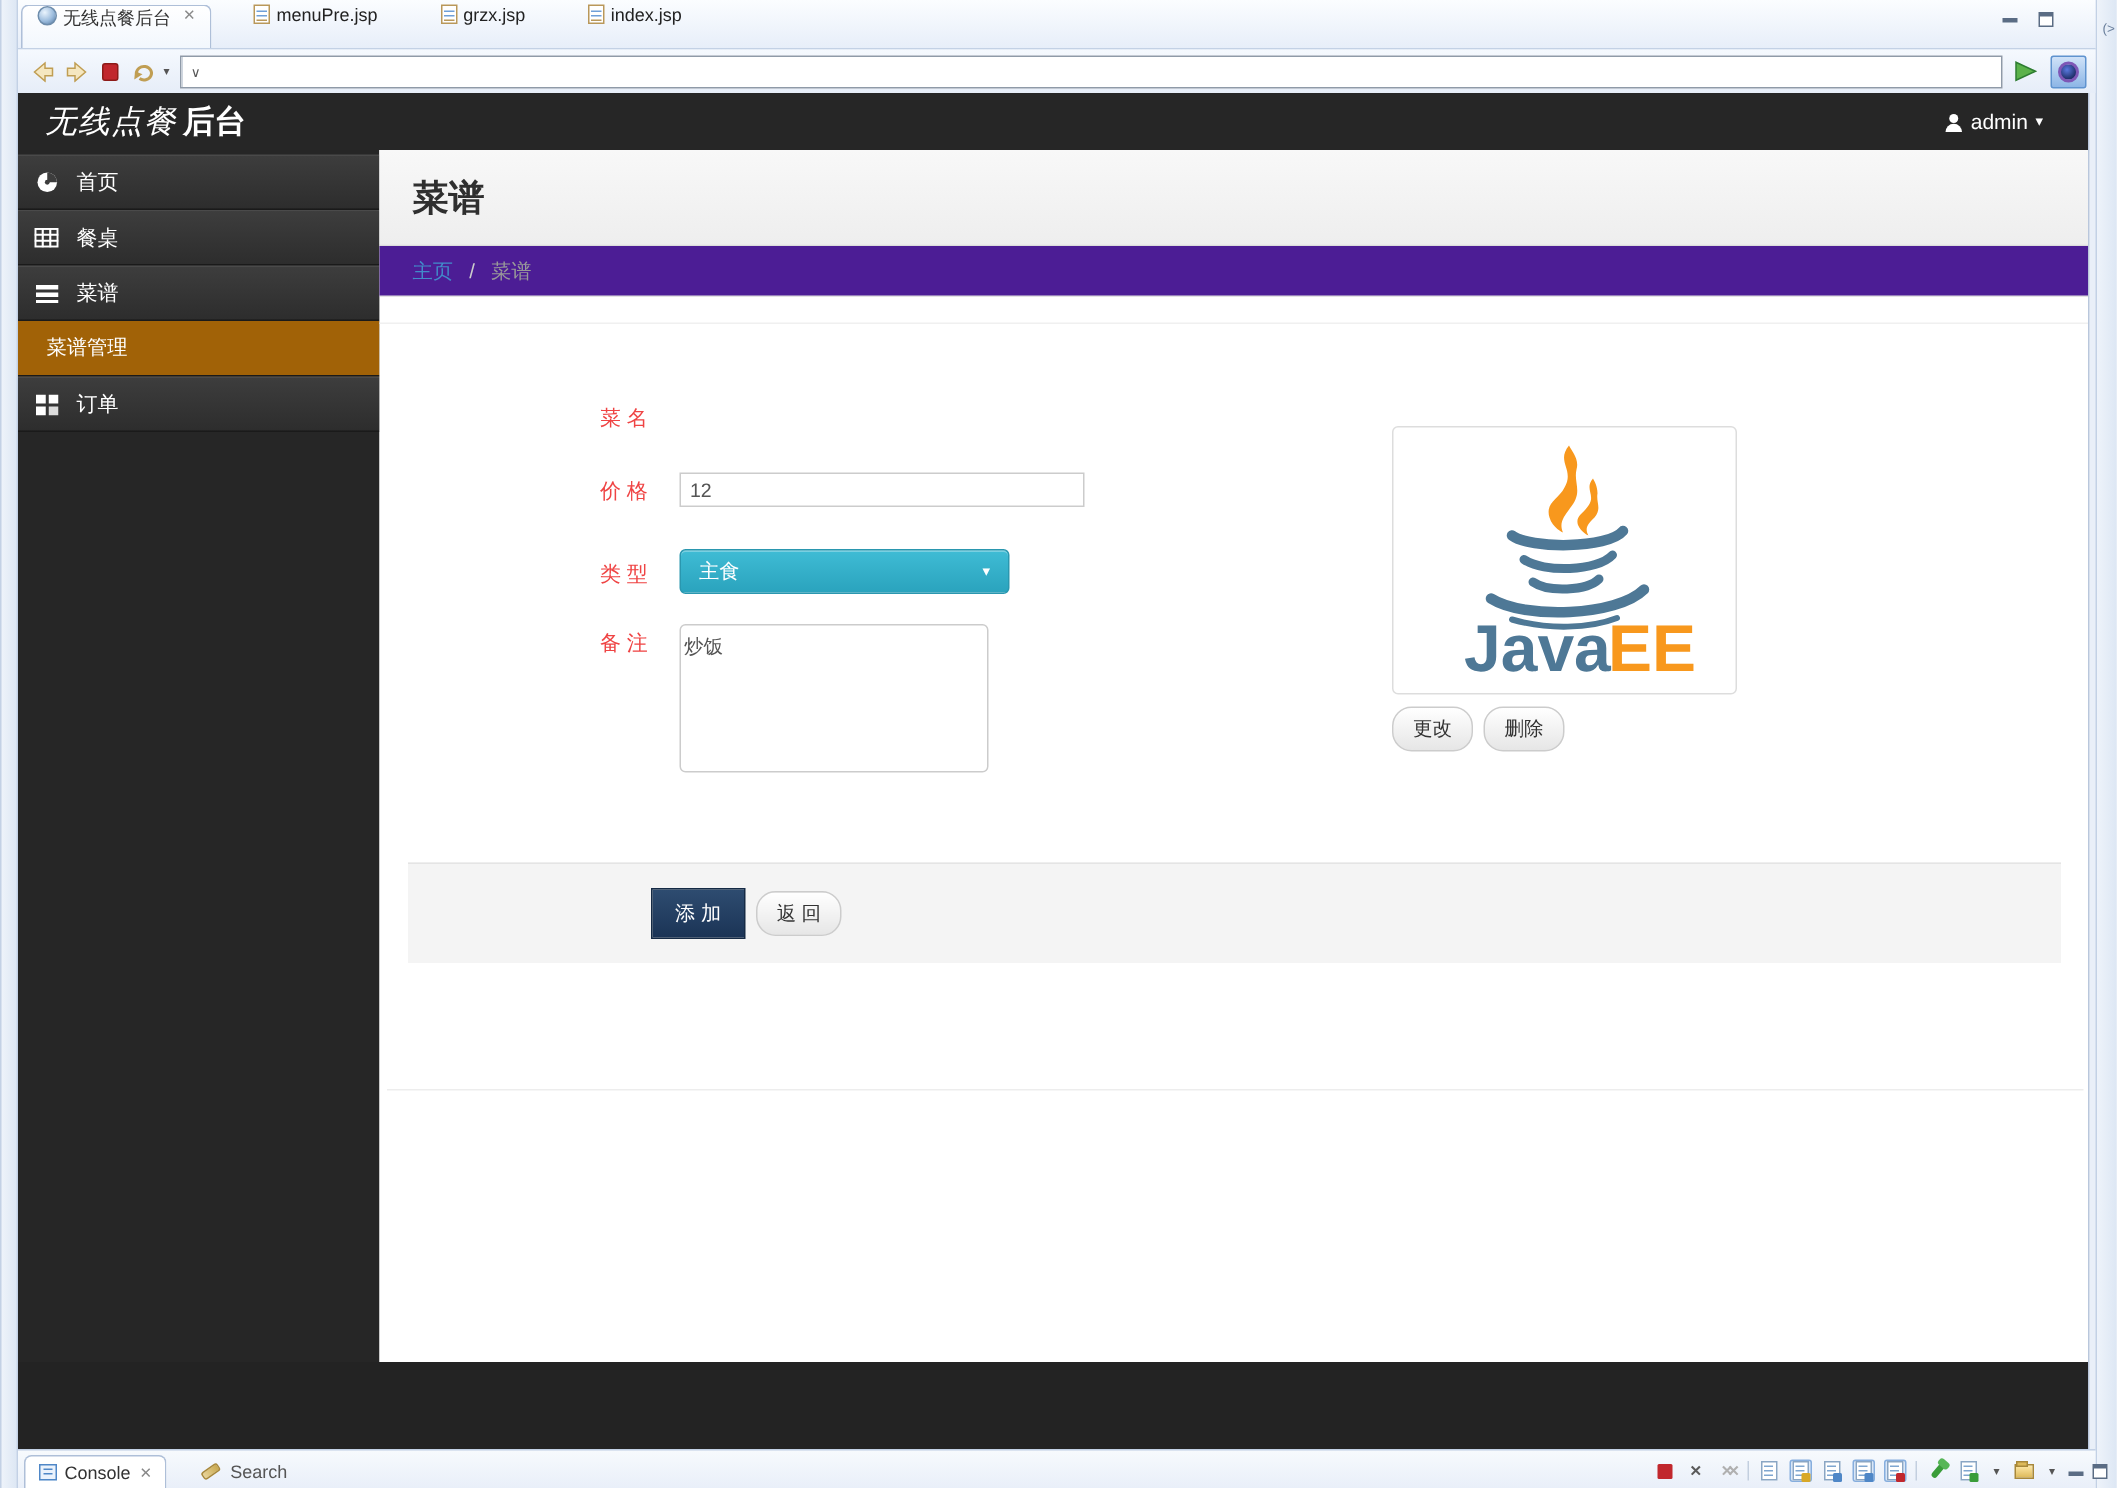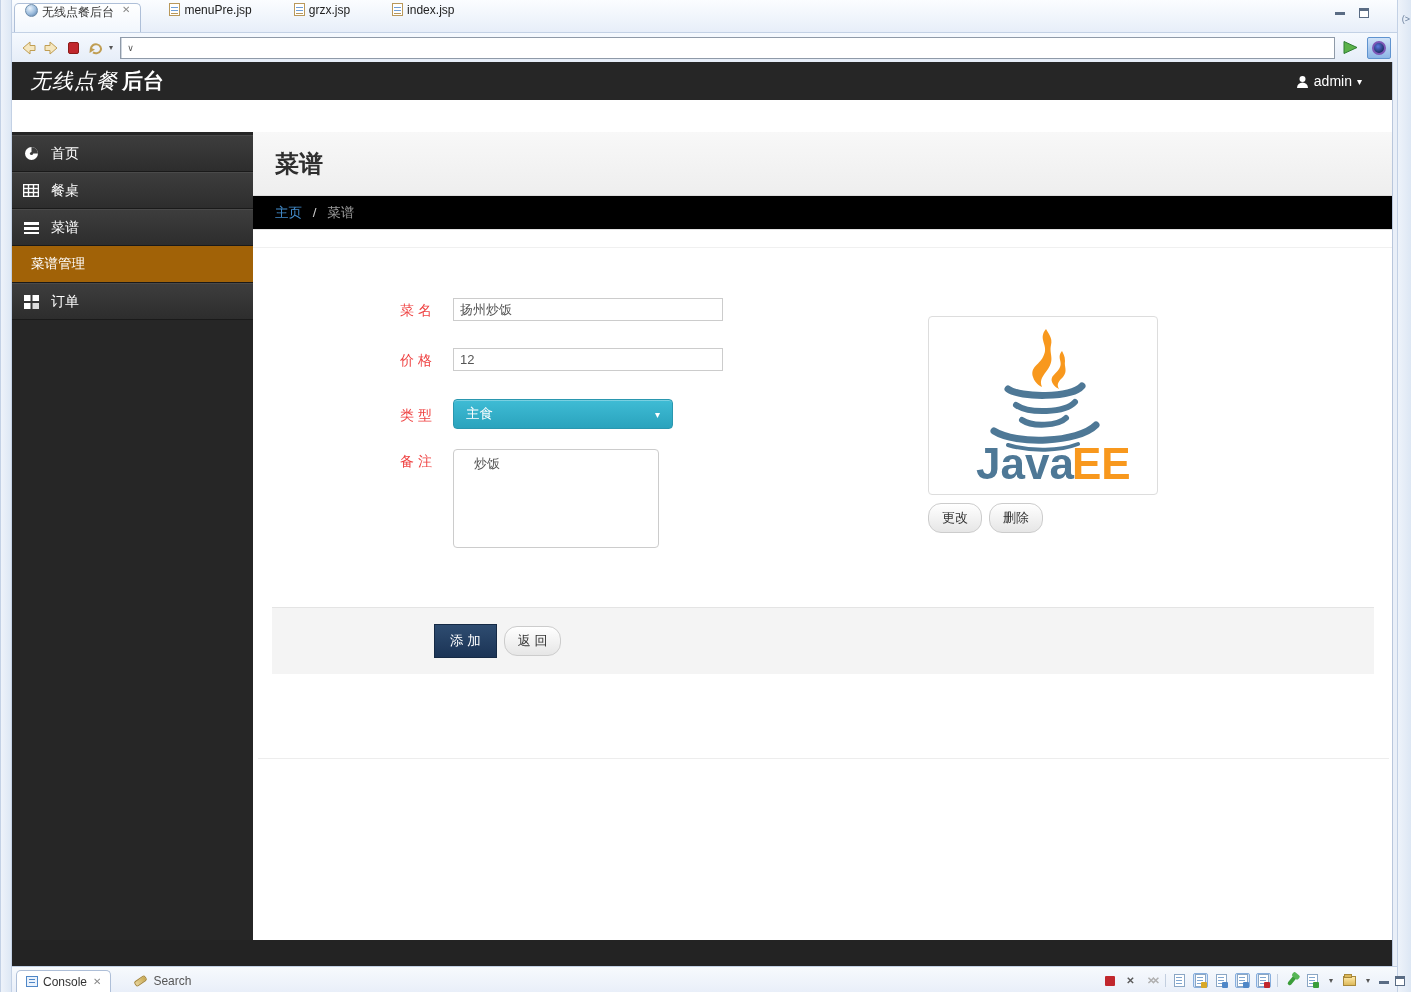--- a/index.html
+++ b/index.html
@@ -49,53 +49,53 @@
 
   
   .app { position:absolute; left:12px; top:62px; width:1381px; height:904px; background:#fff; border-right:1px solid #b9c7dc; }
   .app-header { height:38px; background:#262626; display:flex; align-items:center; justify-content:space-between; padding:0 30px 0 18px; }
   .brand { color:#fff; font-size:21px; display:flex; align-items:baseline; gap:4px; }
   .brand .script { font-family:Liberation Mono, monospace; font-style:italic; letter-spacing:1px; }
   .brand .bold { font-weight:bold; }
   .userbox { color:#fff; font-size:14px; display:flex; align-items:center; gap:5px; cursor:pointer; }
   .userbox .caret { font-size:10px; }
 
-  .app-body { display:flex; height:808px;margin-top:32px; }
+  .app-body { display:flex; height:808px; }
   .sidebar { width:241px; background:#262626; padding-top:3px; }
   .menu-item { height:37px; display:flex; align-items:center; gap:12px; padding-left:11px; color:#fff; font-size:14px;
     background:linear-gradient(#3d3d3d,#2d2d2d); border-top:1px solid #4a4a4a; border-bottom:1px solid #1a1a1a; cursor:pointer; }
   .menu-item.sub { background:#a16207; border-top:none; border-bottom:1px solid #1a1a1a; padding-left:19px; font-size:13.5px; }
   .micon { width:16px; height:16px; display:flex; align-items:center; justify-content:center; }
 
   .main { flex:1; position:relative; background:#fff; }
   .page-header { height:64px; background:linear-gradient(#f8f8f8,#eeeeee); border-bottom:1px solid #ddd;
     display:flex; align-items:center; padding:0 22px; }
   .page-title { font-size:24px; font-weight:bold; color:#2f2f2f; }
-  .breadcrumb { height:34px; line-height:33px; padding:0 22px; background:#000000; border-bottom:1px solid #e2e2e2; font-size:13.5px; }
+  .breadcrumb { height:34px; line-height:33px; padding:0 22px; background:#4c1d95; border-bottom:1px solid #e2e2e2; font-size:13.5px; }
   .breadcrumb a { color:#428bca; text-decoration:none; cursor:pointer; }
   .breadcrumb .sep { color:#ccc; margin:0 7px; }
   .breadcrumb .cur { color:#999; }
 
   .content { position:relative; height:599px; }
   .content .faint-rule { border:none; border-top:1px solid #f0f0f0; margin:17px 0 0; }
   .form-area { margin-top:50px; }
   .frow { display:flex; margin-bottom:0; padding-left:147px; align-items:flex-start; }
   .frow label { width:40px; font-size:14px; color:#ef4444; padding-top:4px; flex:none; }
   .frow .ctrl { margin-left:13px; }
   .txt { width:270px; height:23px; border:1px solid #ccc; font-size:13px; color:#555; padding:0 6px; outline:none;
     font-family:"Liberation Sans",sans-serif; }
   .row-name { margin-bottom:27px; }
   .row-price { margin-bottom:28px; }
   .row-type { margin-bottom:20px;align-items:center; }
   .dropdown { width:220px; height:30px; border-radius:4px; border:1px solid #2a97af;
     background:linear-gradient(#3fbcd5,#2aa3bd); color:#fff; font-size:13.5px;
     display:flex; align-items:center; justify-content:space-between; padding:0 12px; cursor:pointer;
     box-shadow:inset 0 1px 0 rgba(255,255,255,.3); }
   .dropdown .caret { font-size:10px; }
-  .ta { width:206px; height:99px; border:1px solid #ccc; border-radius:4px; padding:5px 20px; font-size:13px; color:#555;
+  .ta { width:206px; height:99px; border:1px solid #ccc; border-radius:4px; padding:5px 2px; font-size:13px; color:#555;
     resize:none; outline:none; font-family:"Liberation Sans",sans-serif; }
 
   .img-col { position:absolute; left:675px; top:69px; width:230px; }
   .img-card { width:230px; height:179px; background:#fff; border:1px solid #ddd; border-radius:4px;
     display:flex; align-items:center; justify-content:center; }
   .img-btns { margin-top:8px; display:flex; gap:7px; }
   .btn-default { padding:5px 13px; font-size:13px; color:#333; border:1px solid #ccc; border-radius:13px;
     background:linear-gradient(#ffffff,#e6e6e6); cursor:pointer; font-family:"Liberation Sans",sans-serif; }
 
   .form-actions { position:absolute; left:19px; right:18px; top:360px; height:67px; background:#f4f4f4;
@@ -278,21 +278,20 @@
         <span class="sep">/</span>
         <span class="cur">菜谱</span>
       </div>
 
       <div class="content">
         <hr class="faint-rule">
 
         <div class="form-area">
           <div class="frow row-name">
             <label>菜 名</label>
-            <input class="txt ctrl" type="text" value="扬州炒饭" style="">
           </div>
           <div class="frow row-price">
             <label>价 格</label>
             <input class="txt ctrl" type="text" value="12" style="">
           </div>
           <div class="frow row-type">
             <label>类 型</label>
             <div class="dropdown ctrl">
               <span>主食</span>
               <span class="caret">▾</span>

